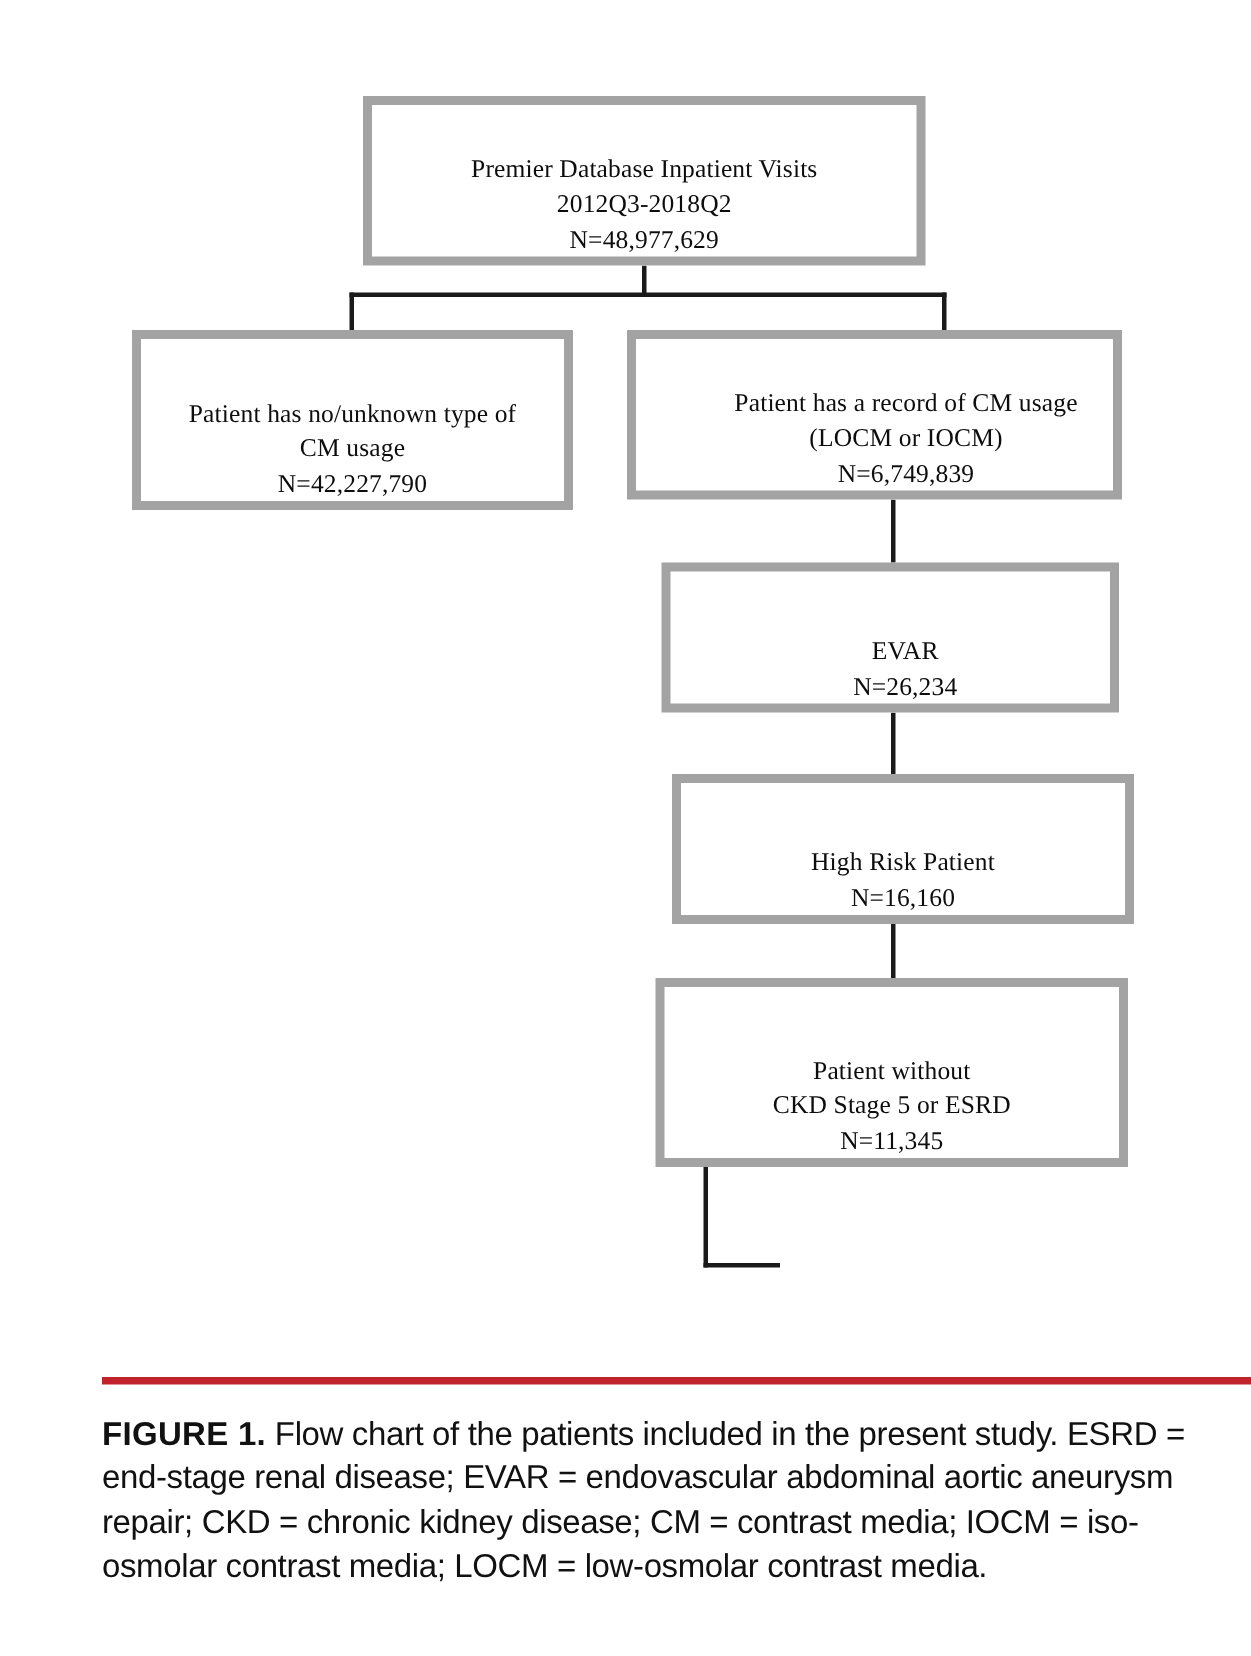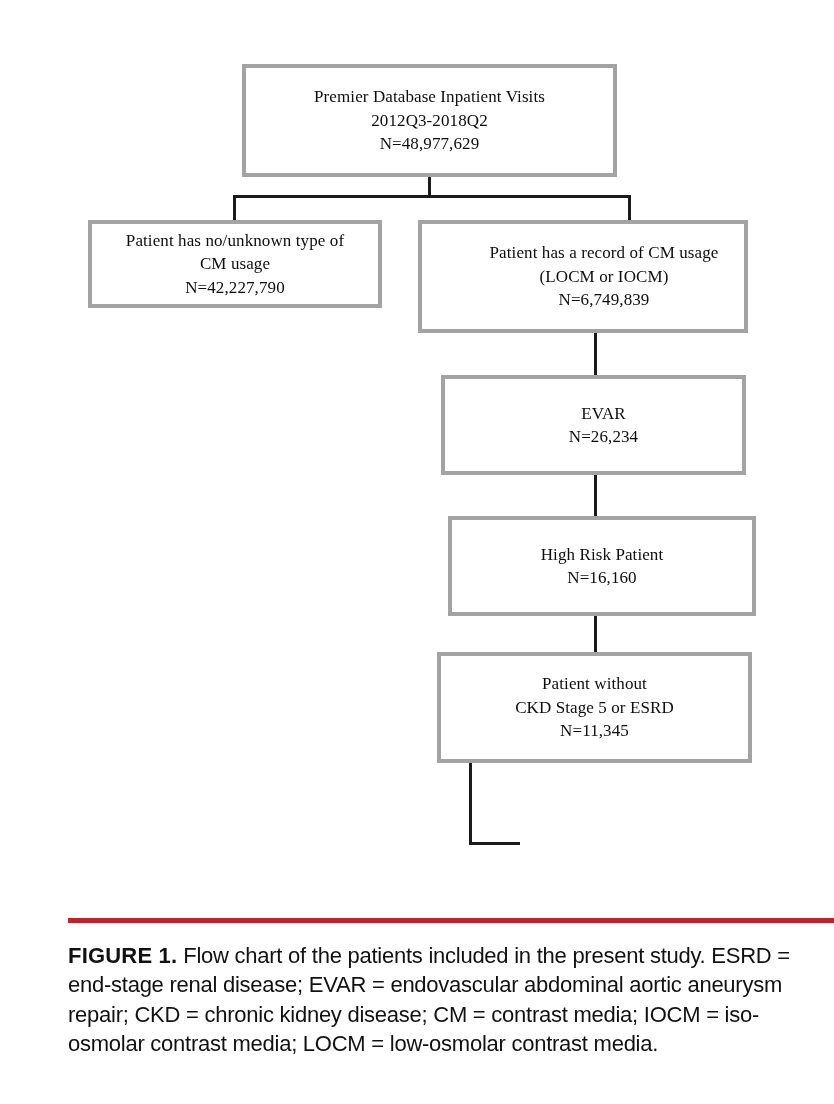--- a/index.html
+++ b/index.html
@@ -27,43 +27,43 @@
   #flowchart {
     position: absolute;
     left: 0; top: 0;
     width: 834px;
     height: 912px;
   }
 
   .node {
     position: absolute;
     box-sizing: border-box;
-    border: 4px solid #a3a3a3;
+    border: 6px solid #a3a3a3;
     background: #ffffff;
     display: flex;
     flex-direction: column;
     align-items: center;
-    justify-content: center;
+    justify-content: flex-end;
     text-align: center;
     font-family: "Liberation Serif", serif;
     font-size: 17px;
     line-height: 1.38;
     color: #0d0d0d;
     letter-spacing: 0.1px;
     z-index: 2;
   }
   .node .ln { display: block; white-space: nowrap; }
 
   
   #node-root      { left: 242px; top: 64px;  width: 375px; height: 113px; }
-  #node-nocm      { left: 88px;  top: 220px; width: 294px; height: 88px; }
+  #node-nocm      { left: 88px;  top: 220px; width: 294px; height: 120px; }
   #node-cm        { left: 418px; top: 220px; width: 330px; height: 113px; padding-left: 42px; }
   #node-evar      { left: 441px; top: 375px; width: 305px; height: 100px; padding-left: 20px; }
   #node-highrisk  { left: 448px; top: 516px; width: 308px; height: 100px; }
-  #node-ckd       { left: 437px; top: 652px; width: 315px; height: 111px; }
+  #node-ckd       { left: 437px; top: 652px; width: 315px; height: 126px; }
   #node-arms      { left: 517px; top: 792px; width: 294px; height: 106px; }
 
   
   #node-root .stack, #node-nocm .stack, #node-cm .stack,
   #node-evar .stack, #node-highrisk .stack, #node-ckd .stack,
   #node-arms .stack { padding: 0 6px; }
 
   
   .conn {
     position: absolute;

